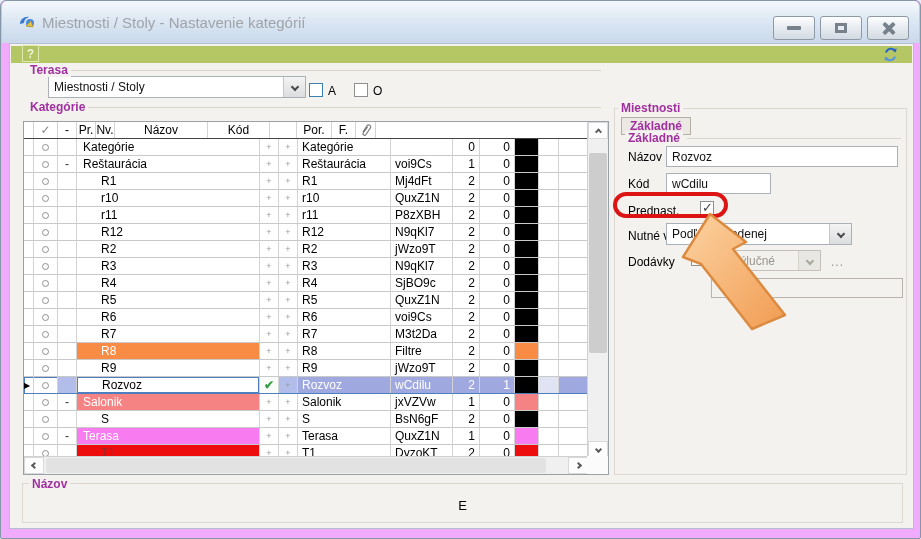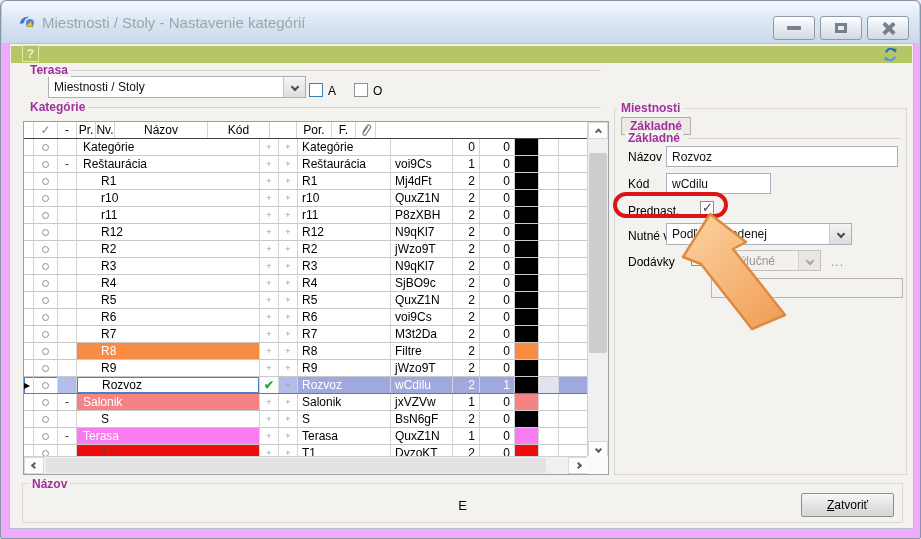--- a/index.html
+++ b/index.html
@@ -702,17 +702,16 @@
           <stop offset="0" stop-color="#fcd3a2"></stop>
             <stop offset="1" stop-color="#f19c52"></stop>
         </linearGradient>
       </defs>
       <polygon points="38,12 74,40 61,47 113,113 80,127 29,62 11,55" fill="url(#ag)" stroke="#db8a40" stroke-width="2.5" stroke-linejoin="round"></polygon>
     </svg>
 
     <div class="ukony">
       <span class="gplabel" style="left:6px; top:-7px;">Názov</span>
       <div class="hint-e">E</div>
-      <div class="btn"><u>Z</u><span id="closeRest">atvoriť</span></div>
     </div>
 
   </div>
 </div>
 
 </body></html>

